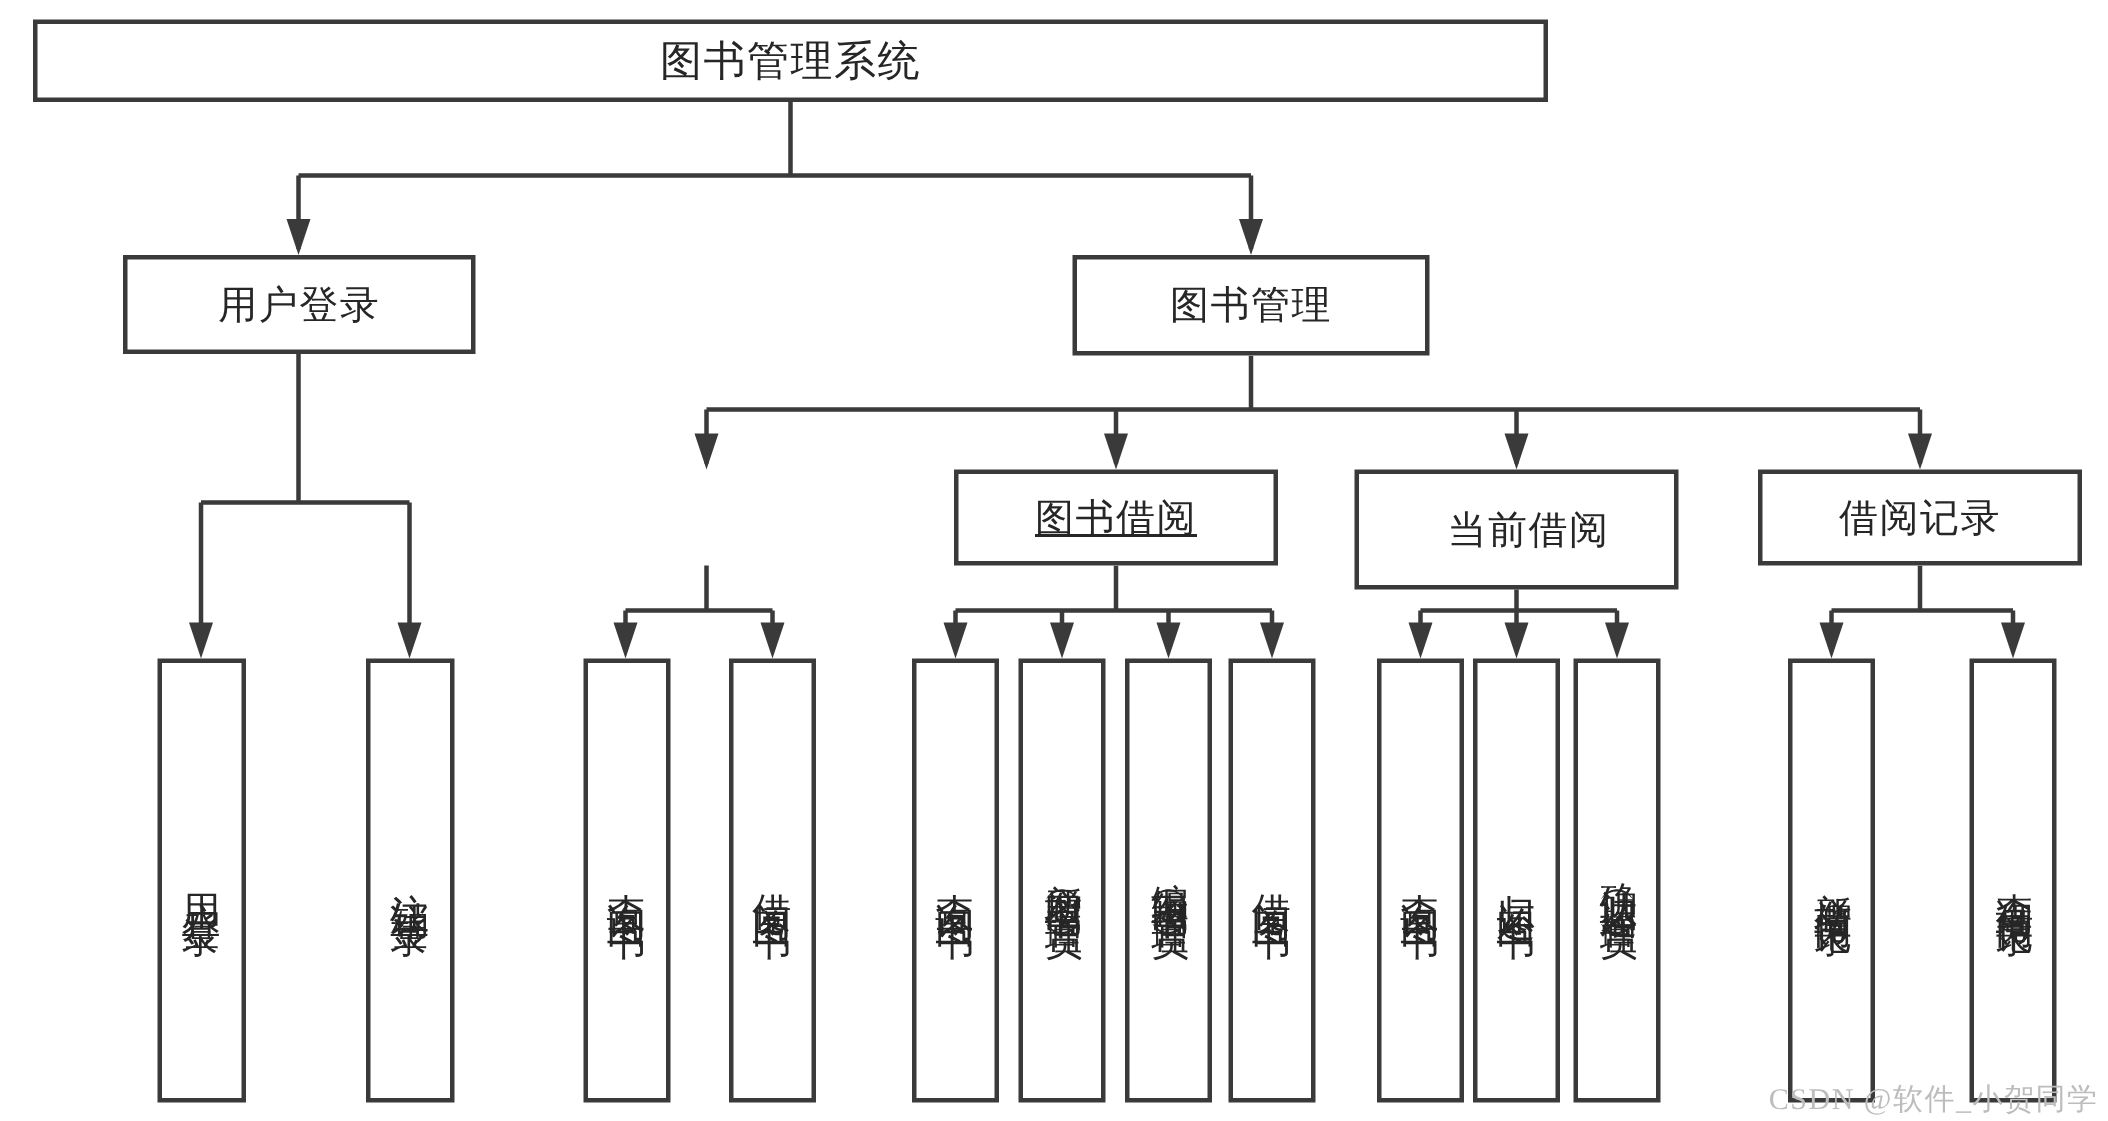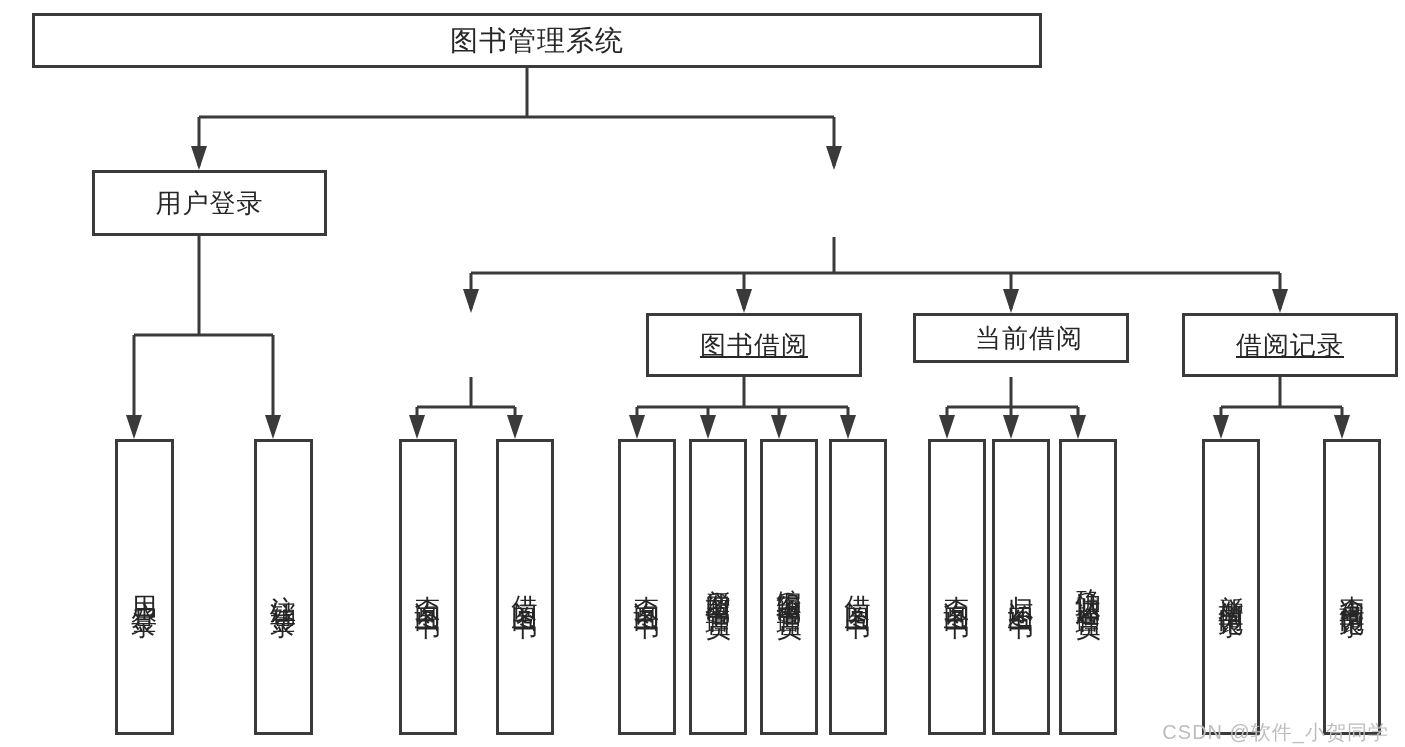--- a/index.html
+++ b/index.html
@@ -23,21 +23,20 @@
   }
   .node {
     position: absolute;
     box-sizing: border-box;
     background: #ffffff;
     border: 3px solid #3a3a3a;
     display: flex;
     align-items: center;
     justify-content: center;
     color: #262626;
-    margin-left: 10px;
   }
   .h-node {
     font-size: 26px;
     letter-spacing: 1px;
     white-space: nowrap;
   }
   .root-node {
     font-size: 28px;
   }
   .v-node .v-label {
@@ -47,26 +46,27 @@
     line-height: 1;
     letter-spacing: 6px;
     white-space: nowrap;
   }
   .v-node.long .v-label {
     font-size: 25px;
     letter-spacing: 4px;
   }
   .watermark {
     position: absolute;
-    right: 16px;
+    right: 6px;
     bottom: 1px;
     font-size: 20px;
     color: #bdbdbd;
     letter-spacing: 1px;
     white-space: nowrap;
+    font-family: Liberation Serif, serif;
   }
 </style>
 </head>
 <body>
 
 <div class="canvas">
 
   <svg class="connectors" width="1405" height="747" viewBox="0 0 1405 747">
     <g stroke="#3a3a3a" stroke-width="3" fill="none">
 
@@ -103,24 +103,25 @@
       <polygon points="1003,415 1019,415 1011,439"></polygon>
       <polygon points="1070,415 1086,415 1078,439"></polygon>
       <polygon points="1213,415 1229,415 1221,439"></polygon>
       <polygon points="1334,415 1350,415 1342,439"></polygon>
     </g>
   </svg>
 
   <div class="node h-node root-node" style="left:22px; top:13px; width:1010px; height:55px;">图书管理系统</div>
 
   <div class="node h-node" style="left:82px; top:170px; width:235px; height:66px;">用户登录</div>
+  <div class="node h-node" style="left:715px; top:170px; width:238px; height:67px;">图书管理</div>
 
   <div class="node h-node" style="left:636px; top:313px; width:216px; height:64px;text-decoration:underline;">图书借阅</div>
-  <div class="node h-node" style="left:903px; top:313px; width:216px; height:50px;padding-left:16px;">当前借阅</div>
-  <div class="node h-node" style="left:1172px; top:313px; width:216px; height:64px;text-decoration:underline;">借阅记录</div>
+  <div class="node h-node" style="left:903px; top:313px; width:216px; height:80px;padding-left:16px;">当前借阅</div>
+  <div class="node h-node" style="left:1172px; top:313px; width:216px; height:64px;">借阅记录</div>
 
   <div class="node v-node" style="left:105px; top:439px; width:59px; height:296px;">
     <span class="v-label">用户登录</span>
   </div>
   <div class="node v-node" style="left:244px; top:439px; width:59px; height:296px;">
     <span class="v-label">注销登录</span>
   </div>
 
   <div class="node v-node" style="left:389px; top:439px; width:58px; height:296px;">
     <span class="v-label">查询图书</span>

